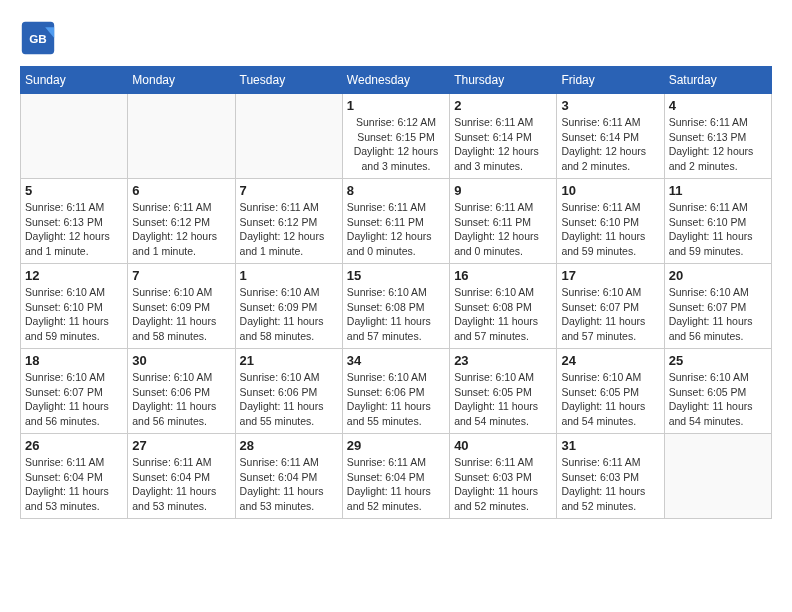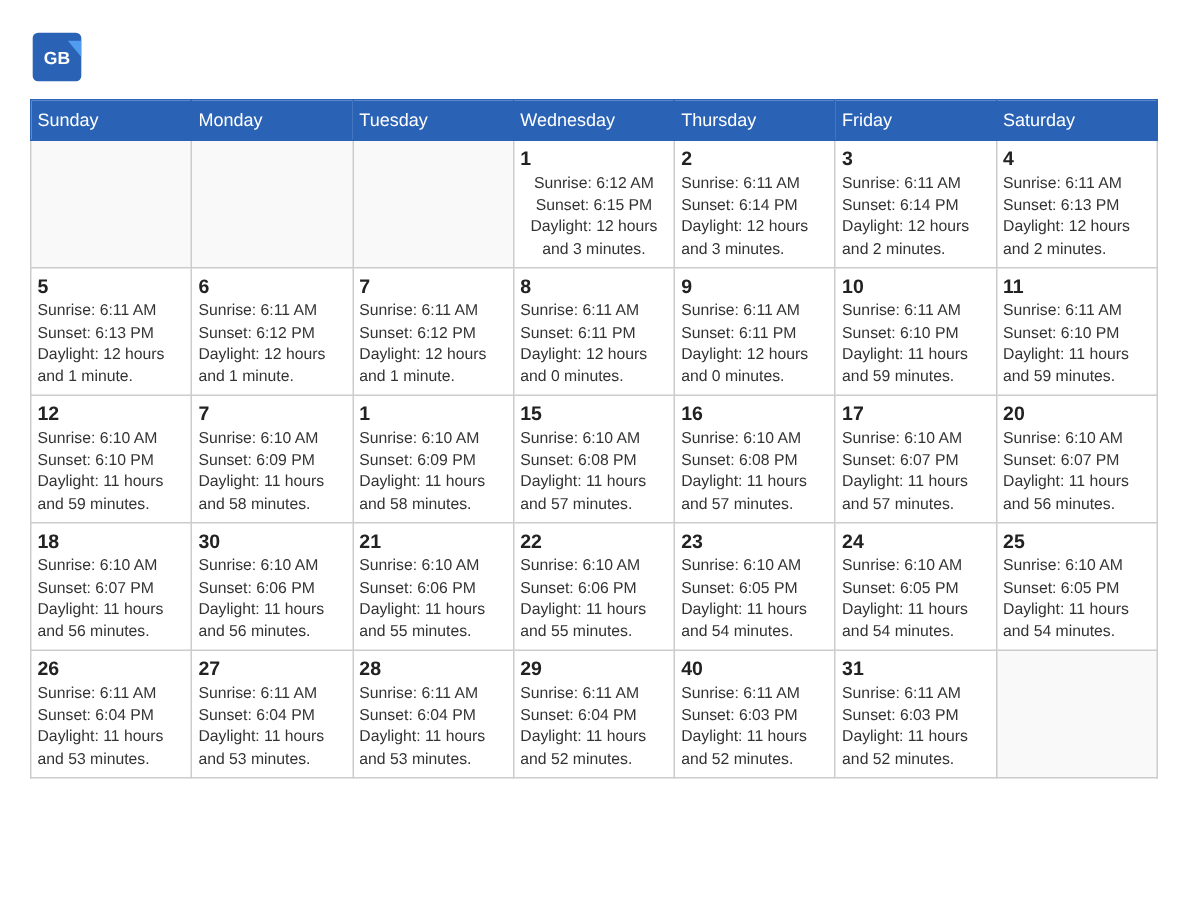--- a/index.html
+++ b/index.html
@@ -249,21 +249,21 @@
 Sunset: 6:06 PM
 Daylight: 11 hours and 56 minutes.</div>
         </td>
         <td>
           <span class="day-num">21</span>
           <div class="day-info" style="white-space: pre-line;">Sunrise: 6:10 AM
 Sunset: 6:06 PM
 Daylight: 11 hours and 55 minutes.</div>
         </td>
         <td>
-          <span class="day-num">22</span>
+          <span class="day-num">34</span>
           <div class="day-info" style="white-space: pre-line;">Sunrise: 6:10 AM
 Sunset: 6:06 PM
 Daylight: 11 hours and 55 minutes.</div>
         </td>
         <td>
           <span class="day-num">23</span>
           <div class="day-info" style="white-space: pre-line;">Sunrise: 6:10 AM
 Sunset: 6:05 PM
 Daylight: 11 hours and 54 minutes.</div>
         </td>

